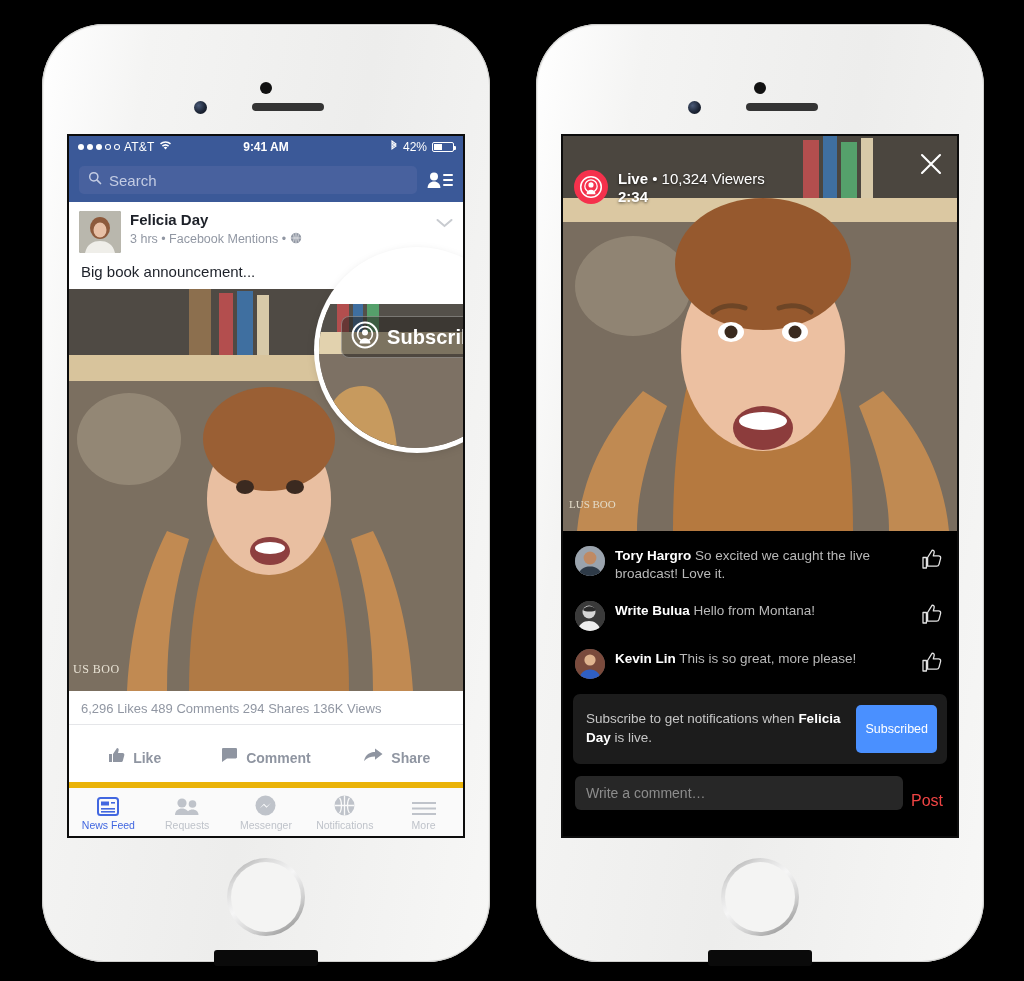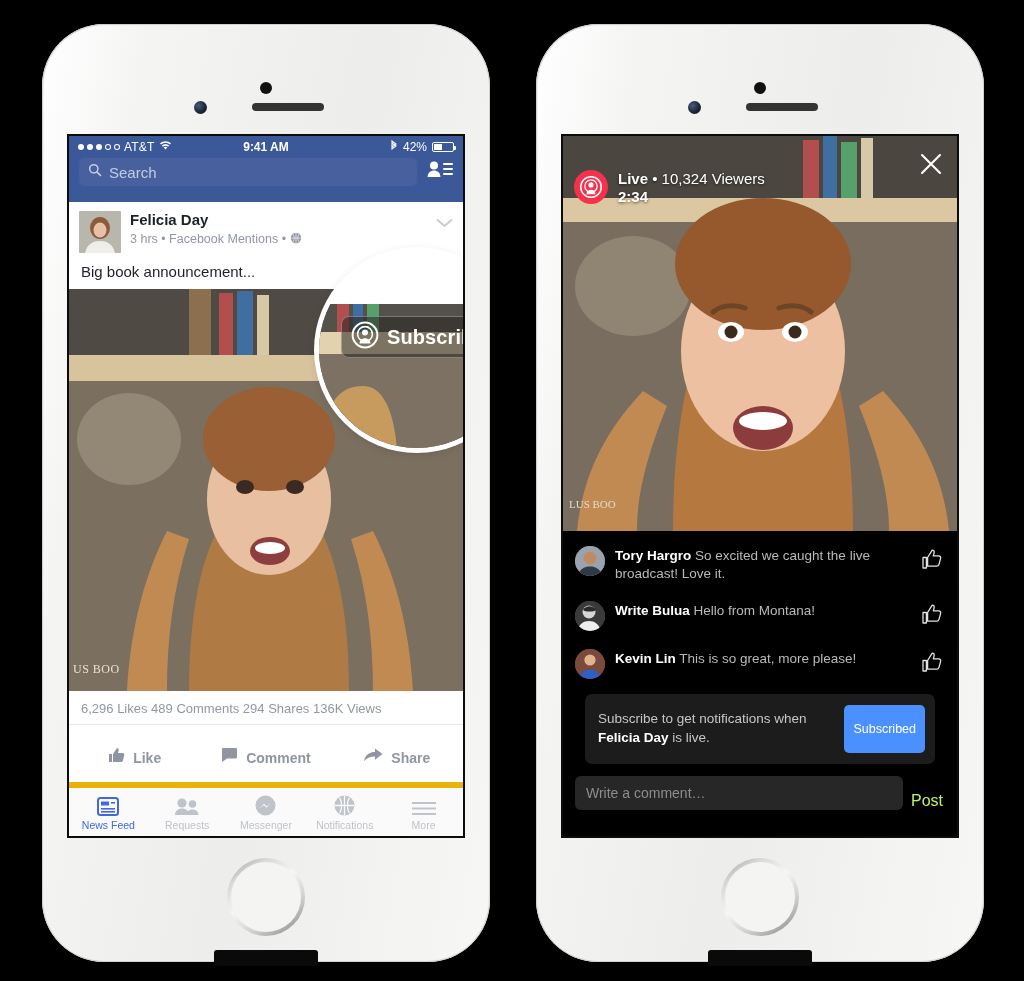--- a/index.html
+++ b/index.html
@@ -55,21 +55,21 @@
   .sb-time { position: absolute; left: 0; right: 0; text-align: center;
              font-size: 12px; font-weight: bold; pointer-events: none; }
   .sb-right { margin-left: auto; display: flex; align-items: center; gap: 5px; font-size: 12px; }
   .batt { width: 22px; height: 10px; border: 1px solid #fff; border-radius: 2px;
           position: relative; padding: 1px; }
   .batt i { display: block; height: 100%; width: 42%; background: #fff; }
   .batt::after { content:""; position:absolute; right:-3px; top:3px; width:2px; height:4px;
                  background:#fff; border-radius:0 1px 1px 0; }
 
   
-  .navbar { height: 44px; background: #3b5998; display: flex; align-items: flex-start;
+  .navbar { height: 44px; background: #3b5998; display: flex; align-items: center;
             padding: 0 10px; gap: 10px; }
   .searchbox { flex: 1; height: 28px; background: #48619e; border-radius: 5px;
                display: flex; align-items: center; gap: 7px; padding: 0 9px; }
   .searchbox span.ph { color: #c3cce3; font-size: 15px; }
   .friends-icon { width: 26px; height: 22px; display: flex; align-items: center; }
 
   
   .post-head { display: flex; align-items: flex-start; padding: 9px 10px 6px; gap: 9px; }
   .avatar-fd { width: 42px; height: 42px; flex: none; border-radius: 2px; overflow: hidden;
                background: #8d8f8a; position: relative; }
@@ -127,33 +127,33 @@
   
   .comments { background: #000; padding: 6px 0 0; }
   .cmt { display: flex; align-items: flex-start; gap: 10px; padding: 9px 14px 9px 12px; }
   .cmt-av { width: 30px; height: 30px; border-radius: 50%; flex: none; overflow: hidden;
             background: #555; position: relative; }
   .cmt-body { flex: 1; font-size: 13.5px; line-height: 1.32; color: #b9b9b9; padding-top: 1px; }
   .cmt-body b { color: #fff; font-weight: bold; }
   .thumb { flex: none; padding-top: 2px; }
 
   
-  .sub-banner { margin: 6px 22px 0; background: #1c1c1c; border-radius: 7px;
+  .sub-banner { margin: 6px 10px 0; background: #1c1c1c; border-radius: 7px;
                 display: flex; align-items: center; padding: 11px 10px 11px 13px; gap: 10px; }
   .sub-text { flex: 1; font-size: 13.5px; line-height: 1.38; color: #c6c6c6; }
   .sub-text b { color: #fff; font-weight: bold; }
   .sub-pill { background: #4a90ff; color: #fff; font-size: 12.5px; border-radius: 5px;
               padding: 17px 9px; flex: none; }
 
   
   .composer { display: flex; align-items: flex-end; padding: 12px 12px 14px; }
   .cmt-input { flex: 1; height: 34px; border-radius: 6px; background: #272727;
                display: flex; align-items: center; padding: 0 11px;
                color: #8c8c8c; font-size: 14px; }
-  .post-btn { color: #bef264; font-size: 16px; flex: none; padding-right: 2px; margin-left: 8px; }
+  .post-btn { color: #ef4444; font-size: 16px; flex: none; padding-right: 2px; margin-left: 8px; }
 </style>
 </head>
 <body>
 
 <div class="stage">
 
   <div class="phone" id="phone-left">
     <div class="bezel-top">
       <div class="camera"></div>
       <div class="sensor"></div>

